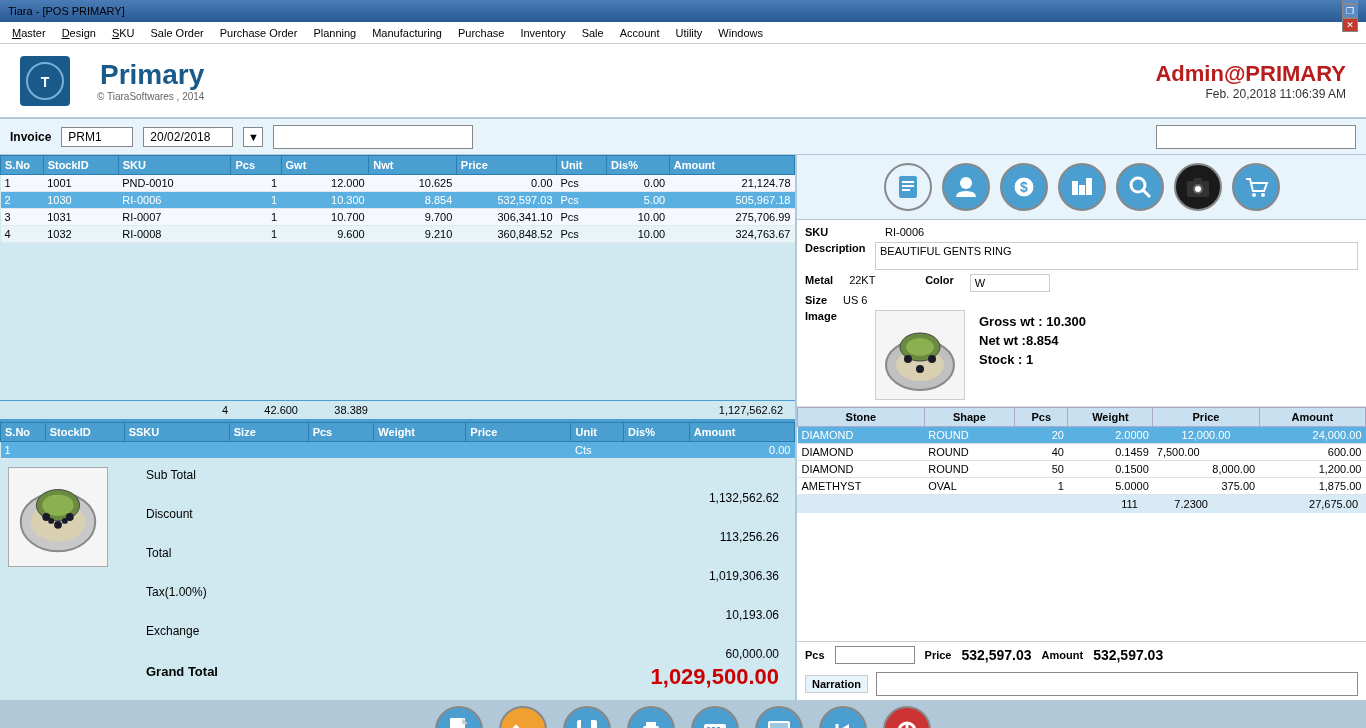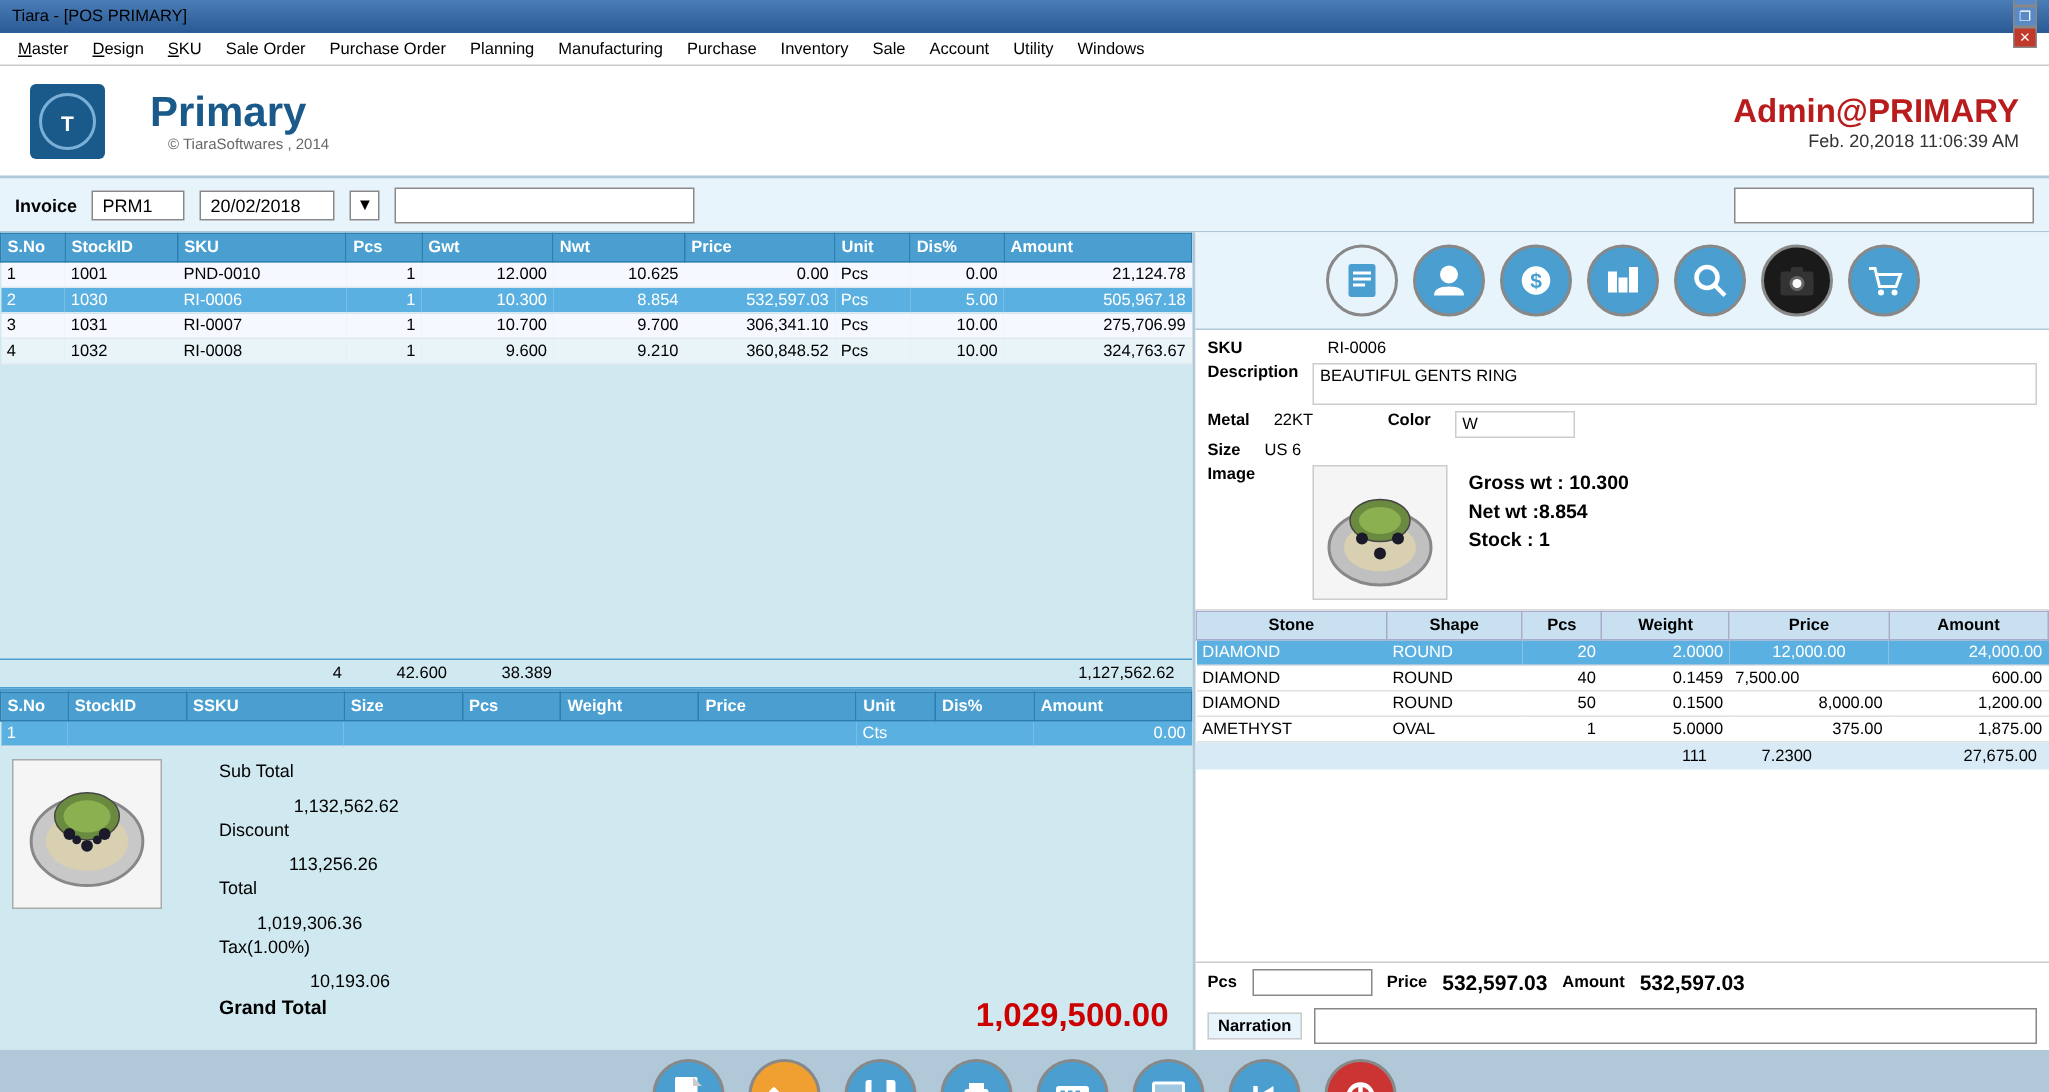--- a/index.html
+++ b/index.html
@@ -14,29 +14,29 @@
     #menubar { background: #ffffff; height: 22px; display: flex; align-items: center; padding: 0 4px; border-bottom: 1px solid #ccc; }
     .menu-item { padding: 2px 8px; font-size: 11px; cursor: pointer; color: #000; }
     .menu-item u { text-decoration: underline; }
 
     
     #header { background: white; height: 75px; display: flex; align-items: center; padding: 0 20px; border-bottom: 2px solid #b0c8d8; }
     #logo { display: flex; align-items: center; gap: 10px; }
     #logo-icon { width: 50px; height: 50px; background: #1a5a8a; border-radius: 4px; display: flex; align-items: center; justify-content: center; }
     #logo-icon svg { width: 40px; height: 40px; }
     #primary-title { font-size: 28px; font-weight: bold; color: #1a5a8a; margin-left: 20px; }
-    #copyright { font-size: 10px; color: #666; margin-left: 32px; }
+    #copyright { font-size: 10px; color: #666; margin-left: 17px; }
     #admin-info { margin-left: auto; text-align: right; }
     #admin-name { font-size: 22px; color: #b91c1c; font-weight: bold; }
     #datetime { font-size: 12px; color: #333; }
 
     
     #invoice-bar { background: #e8f4fc; height: 36px; display: flex; align-items: center; padding: 0 10px; gap: 10px; border-bottom: 1px solid #b0c8d8; }
     #invoice-bar label { font-size: 12px; font-weight: bold; }
-    #invoice-num { border: 1px solid #888; padding: 2px 6px; font-size: 12px; width: 62px; }
+    #invoice-num { border: 1px solid #888; padding: 2px 6px; font-size: 12px; width: 72px; }
     #invoice-date { border: 1px solid #888; padding: 2px 6px; font-size: 12px; width: 90px; }
     #cal-btn { width: 20px; height: 20px; border: 1px solid #888; background: white; cursor: pointer; display: flex; align-items: center; justify-content: center; }
     #search-box { border: 1px solid #888; height: 24px; width: 200px; }
     #search-box2 { border: 1px solid #888; height: 24px; width: 200px; margin-left: auto; }
 
     
     #main { display: flex; height: calc(728px - 22px - 22px - 75px - 36px - 28px); }
 
     
     #left-panel { width: 795px; display: flex; flex-direction: column; }
@@ -49,21 +49,21 @@
     .tbl-row td { padding: 2px 4px; font-size: 11px; border-bottom: 1px solid #e0e8f0; }
     .tbl-row:nth-child(odd) { background: #f5f9ff; }
     .tbl-row:nth-child(even) { background: #e8f4f8; }
     .tbl-row.selected { background: #5ab0e0 !important; color: white; }
     .tbl-row.selected td { color: white; }
     .num { text-align: right; }
 
     
     #stone-table-area { border-top: 2px solid #4a9fd0; }
     .stone-header { background: #4a9fd0; }
-    .summary-row { display: flex; padding: 1px 0; }
+    .summary-row { display: flex; justify-content: space-between; padding: 1px 0; }
     .summary-label { font-size: 12px; }
     .summary-value { font-size: 12px; margin-top: 23px; }
     #grand-total-row { display: flex; justify-content: space-between; padding: 2px 0; }
     #grand-total-label { font-size: 13px; font-weight: bold; }
     #grand-total-value { font-size: 22px; font-weight: bold; color: #cc0000; }
     #preview-img { width: 100px; height: 100px; border: 1px solid #aaa; background: #f5f5f5; display: flex; align-items: center; justify-content: center; }
 
     
     #right-panel { width: 571px; background: white; border-left: 2px solid #b0c8d8; display: flex; flex-direction: column; }
 
@@ -319,20 +319,24 @@
           <span class="summary-value">113,256.26</span>
         </div>
         <div class="summary-row">
           <span class="summary-label">Total</span>
           <span class="summary-value">1,019,306.36</span>
         </div>
         <div class="summary-row">
           <span class="summary-label">Tax(1.00%)</span>
           <span class="summary-value">10,193.06</span>
         </div>
+        <div class="summary-row">
+          <span class="summary-label">Exchange</span>
+          <span class="summary-value">60,000.00</span>
+        </div>
         <div id="grand-total-row">
           <span id="grand-total-label">Grand Total</span>
           <span id="grand-total-value">1,029,500.00</span>
         </div>
       </div>
     </div>
   </div>
 
   <div id="right-panel">
 

